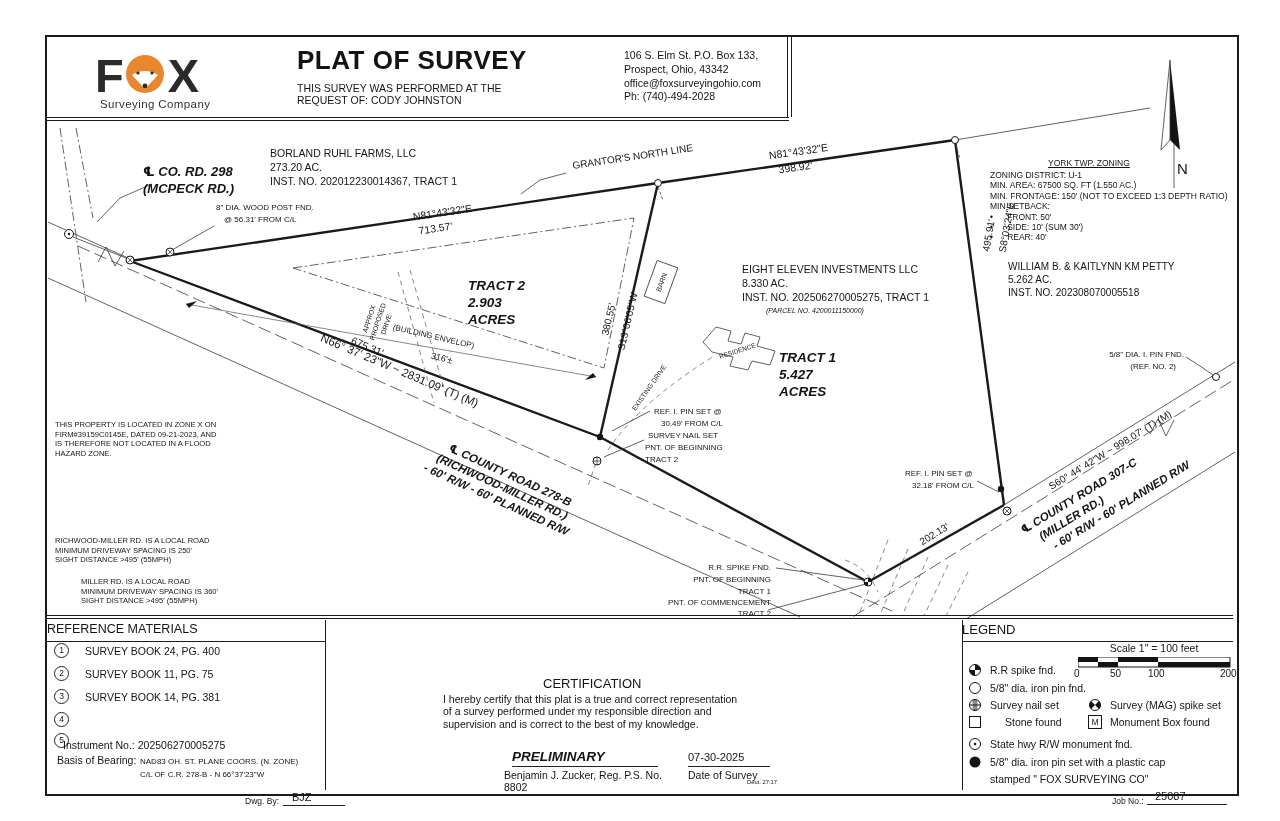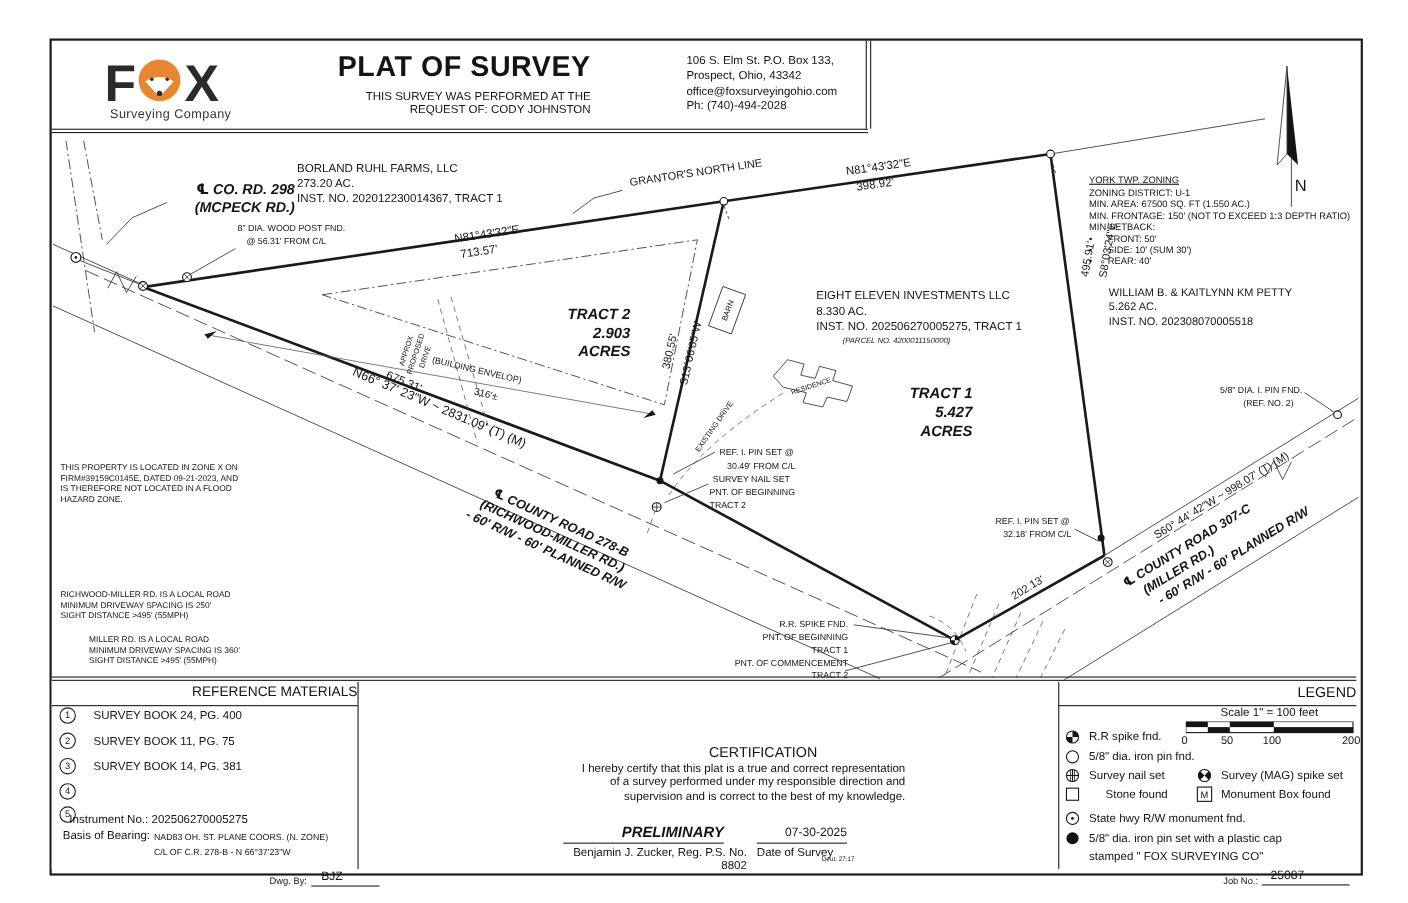--- a/index.html
+++ b/index.html
@@ -1,21 +1,21 @@
 <!DOCTYPE html>
 <html><head>
 <meta charset="utf-8">
 <style>
   html,body{margin:0;padding:0;background:#fff;}
   #sheet{position:relative;width:1280px;height:821px;background:#fff;overflow:hidden;
          font-family:"Liberation Sans","DejaVu Sans",sans-serif;color:#141414;}
   .abs{position:absolute;}
   .pre{white-space:pre-line;}
   .prex{white-space:pre;}
-  .ctr{text-align:right;}
+  .ctr{text-align:left;}
   .bi{font-weight:bold;font-style:italic;}
   .dbl{border-top:1.3px solid #1b1b1b;border-bottom:1.3px solid #1b1b1b;height:2px;}
   .vline{border-left:1.3px solid #1b1b1b;width:0;}
   #drawing{position:absolute;left:0;top:0;z-index:1;pointer-events:none;}
   #drawing text{fill:#151515;font-family:"Liberation Sans","DejaVu Sans",sans-serif;}
   .mid{text-anchor:middle}.endx{text-anchor:end}
   .ln{stroke:#1a1a1a;stroke-width:2.4;fill:none;stroke-linejoin:round;}
   .tn{stroke:#3a3a3a;stroke-width:.8;fill:none;}
   .tn2{stroke:#555;stroke-width:.7;fill:none;}
   .dash{stroke-dasharray:13 5;}
@@ -238,21 +238,21 @@
 273.20 AC.
 INST. NO. 202012230014367, TRACT 1</div>
   <div class="abs z2 own pre" style="left:742px;top:262px;">EIGHT ELEVEN INVESTMENTS LLC
 8.330 AC.
 INST. NO. 202506270005275, TRACT 1</div>
   <div class="abs z2" style="left:766px;top:307px;font-size:7px;font-style:italic;">(PARCEL NO. 4200011150000)</div>
   <div class="abs z2 pre" style="left:1008px;top:260px;font-size:10px;line-height:13px;">WILLIAM B. &amp; KAITLYNN KM PETTY
 5.262 AC.
 INST. NO. 202308070005518</div>
 
-  <div class="abs z2" style="left:990px;top:158px;font-size:8.5px;text-decoration:underline;">YORK TWP. ZONING</div>
+  <div class="abs z2" style="left:1048px;top:158px;font-size:8.5px;text-decoration:underline;">YORK TWP. ZONING</div>
   <div class="abs z2 prex" style="left:990px;top:170px;font-size:8.5px;line-height:10.4px;">ZONING DISTRICT: U-1
 MIN. AREA: 67500 SQ. FT (1.550 AC.)
 MIN. FRONTAGE: 150' (NOT TO EXCEED 1:3 DEPTH RATIO)
 MIN SETBACK:
 •      FRONT: 50'
 •      SIDE: 10' (SUM 30')
 •      REAR: 40'</div>
 
   <div class="abs z2 ctr pre bi" style="left:468px;top:277px;width:105px;font-size:13.5px;line-height:17px;">TRACT 2
 2.903

